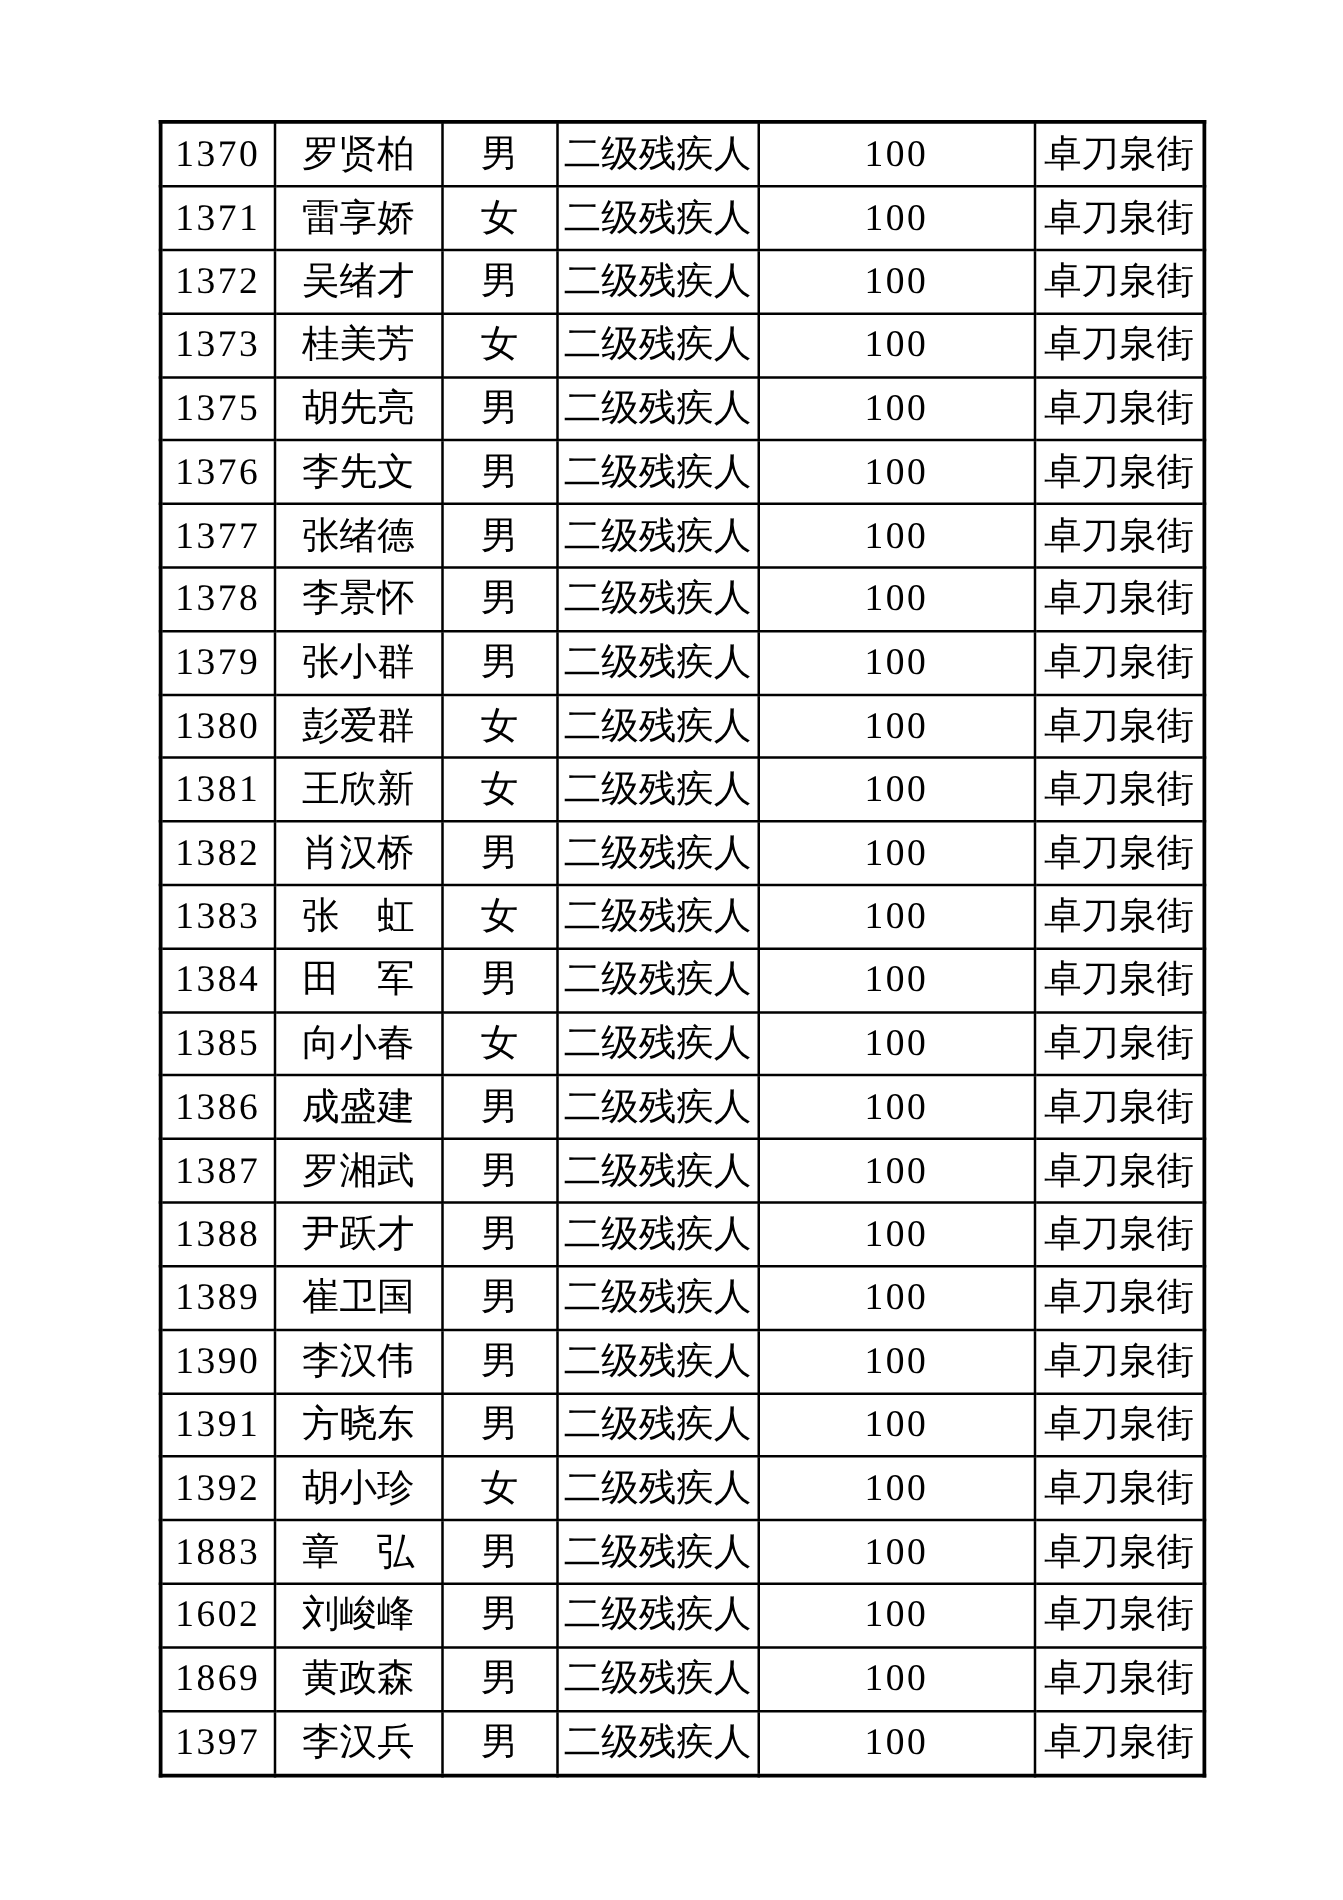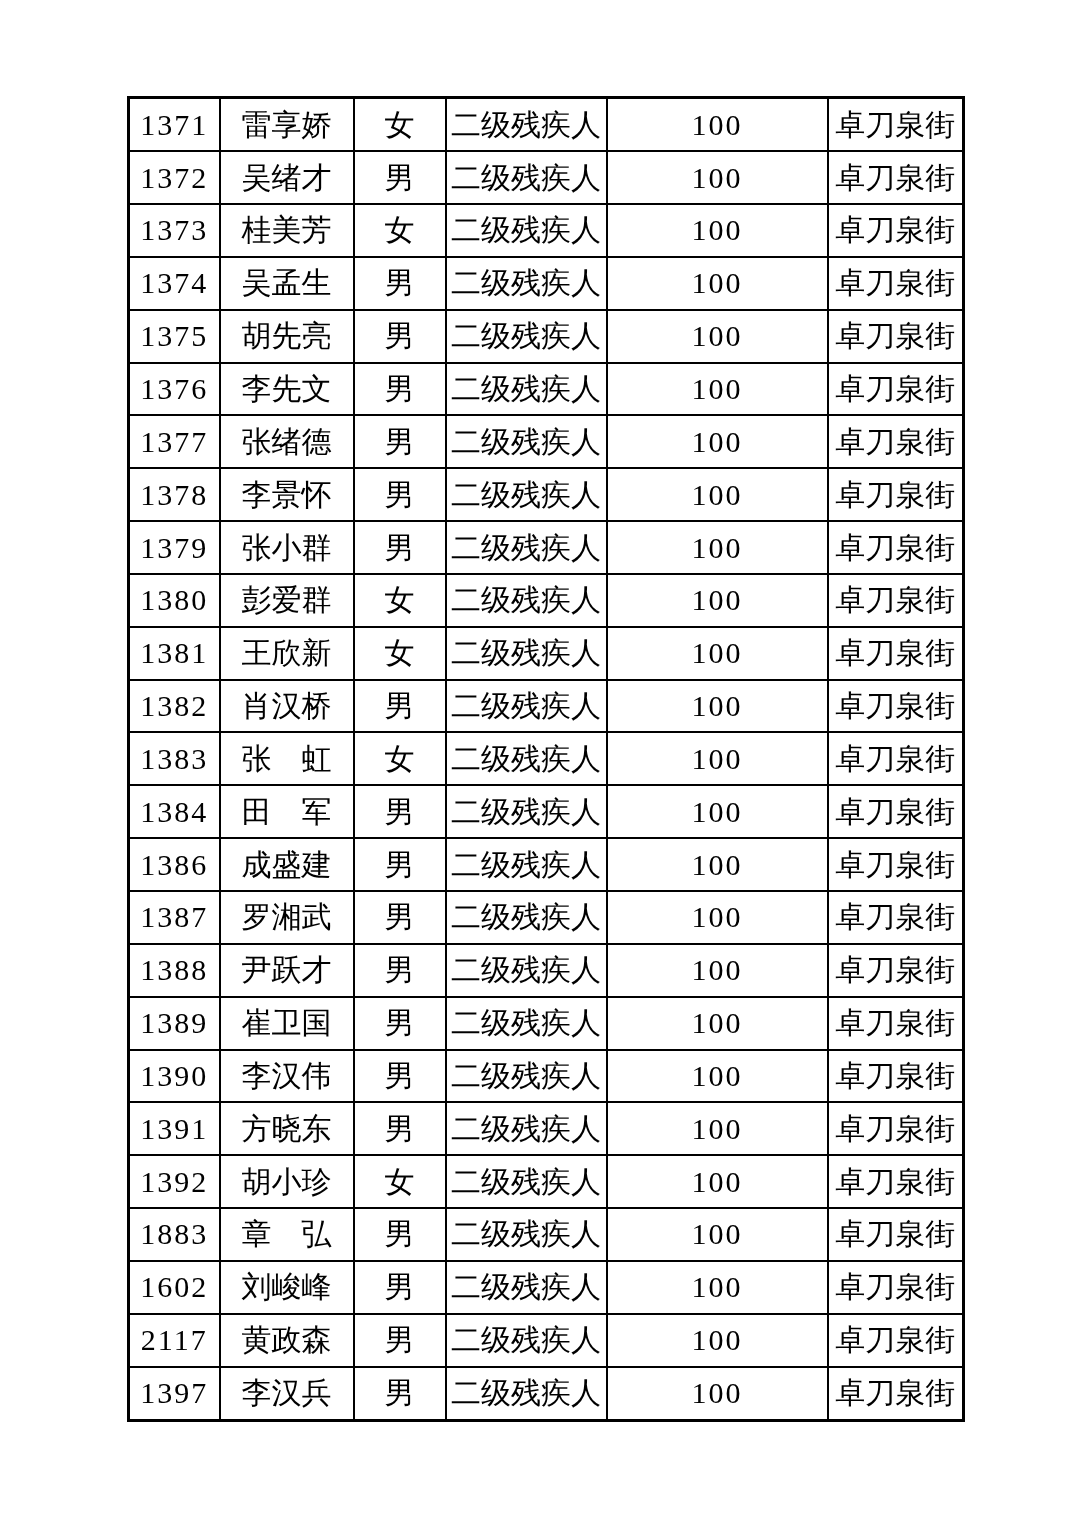--- a/index.html
+++ b/index.html
@@ -54,20 +54,28 @@
     <colgroup>
       <col class="c-serial">
       <col class="c-name">
       <col class="c-gender">
       <col class="c-category">
       <col class="c-amount">
       <col class="c-street">
     </colgroup>
     <tbody>
         <tr>
+          <td class="cell-serial">1370</td>
+          <td class="cell-name">罗贤柏</td>
+          <td class="cell-gender">男</td>
+          <td class="cell-category">二级残疾人</td>
+          <td class="cell-amount">100</td>
+          <td class="cell-street">卓刀泉街</td>
+        </tr>
+        <tr>
           <td class="cell-serial">1371</td>
           <td class="cell-name">雷享娇</td>
           <td class="cell-gender">女</td>
           <td class="cell-category">二级残疾人</td>
           <td class="cell-amount">100</td>
           <td class="cell-street">卓刀泉街</td>
         </tr>
         <tr>
           <td class="cell-serial">1372</td>
           <td class="cell-name">吴绪才</td>
@@ -78,28 +86,20 @@
         </tr>
         <tr>
           <td class="cell-serial">1373</td>
           <td class="cell-name">桂美芳</td>
           <td class="cell-gender">女</td>
           <td class="cell-category">二级残疾人</td>
           <td class="cell-amount">100</td>
           <td class="cell-street">卓刀泉街</td>
         </tr>
         <tr>
-          <td class="cell-serial">1374</td>
-          <td class="cell-name">吴孟生</td>
-          <td class="cell-gender">男</td>
-          <td class="cell-category">二级残疾人</td>
-          <td class="cell-amount">100</td>
-          <td class="cell-street">卓刀泉街</td>
-        </tr>
-        <tr>
           <td class="cell-serial">1375</td>
           <td class="cell-name">胡先亮</td>
           <td class="cell-gender">男</td>
           <td class="cell-category">二级残疾人</td>
           <td class="cell-amount">100</td>
           <td class="cell-street">卓刀泉街</td>
         </tr>
         <tr>
           <td class="cell-serial">1376</td>
           <td class="cell-name">李先文</td>
@@ -166,20 +166,28 @@
         </tr>
         <tr>
           <td class="cell-serial">1384</td>
           <td class="cell-name">田　军</td>
           <td class="cell-gender">男</td>
           <td class="cell-category">二级残疾人</td>
           <td class="cell-amount">100</td>
           <td class="cell-street">卓刀泉街</td>
         </tr>
         <tr>
+          <td class="cell-serial">1385</td>
+          <td class="cell-name">向小春</td>
+          <td class="cell-gender">女</td>
+          <td class="cell-category">二级残疾人</td>
+          <td class="cell-amount">100</td>
+          <td class="cell-street">卓刀泉街</td>
+        </tr>
+        <tr>
           <td class="cell-serial">1386</td>
           <td class="cell-name">成盛建</td>
           <td class="cell-gender">男</td>
           <td class="cell-category">二级残疾人</td>
           <td class="cell-amount">100</td>
           <td class="cell-street">卓刀泉街</td>
         </tr>
         <tr>
           <td class="cell-serial">1387</td>
           <td class="cell-name">罗湘武</td>
@@ -238,21 +246,21 @@
         </tr>
         <tr>
           <td class="cell-serial">1602</td>
           <td class="cell-name">刘峻峰</td>
           <td class="cell-gender">男</td>
           <td class="cell-category">二级残疾人</td>
           <td class="cell-amount">100</td>
           <td class="cell-street">卓刀泉街</td>
         </tr>
         <tr>
-          <td class="cell-serial">2117</td>
+          <td class="cell-serial">1869</td>
           <td class="cell-name">黄政森</td>
           <td class="cell-gender">男</td>
           <td class="cell-category">二级残疾人</td>
           <td class="cell-amount">100</td>
           <td class="cell-street">卓刀泉街</td>
         </tr>
         <tr>
           <td class="cell-serial">1397</td>
           <td class="cell-name">李汉兵</td>
           <td class="cell-gender">男</td>

